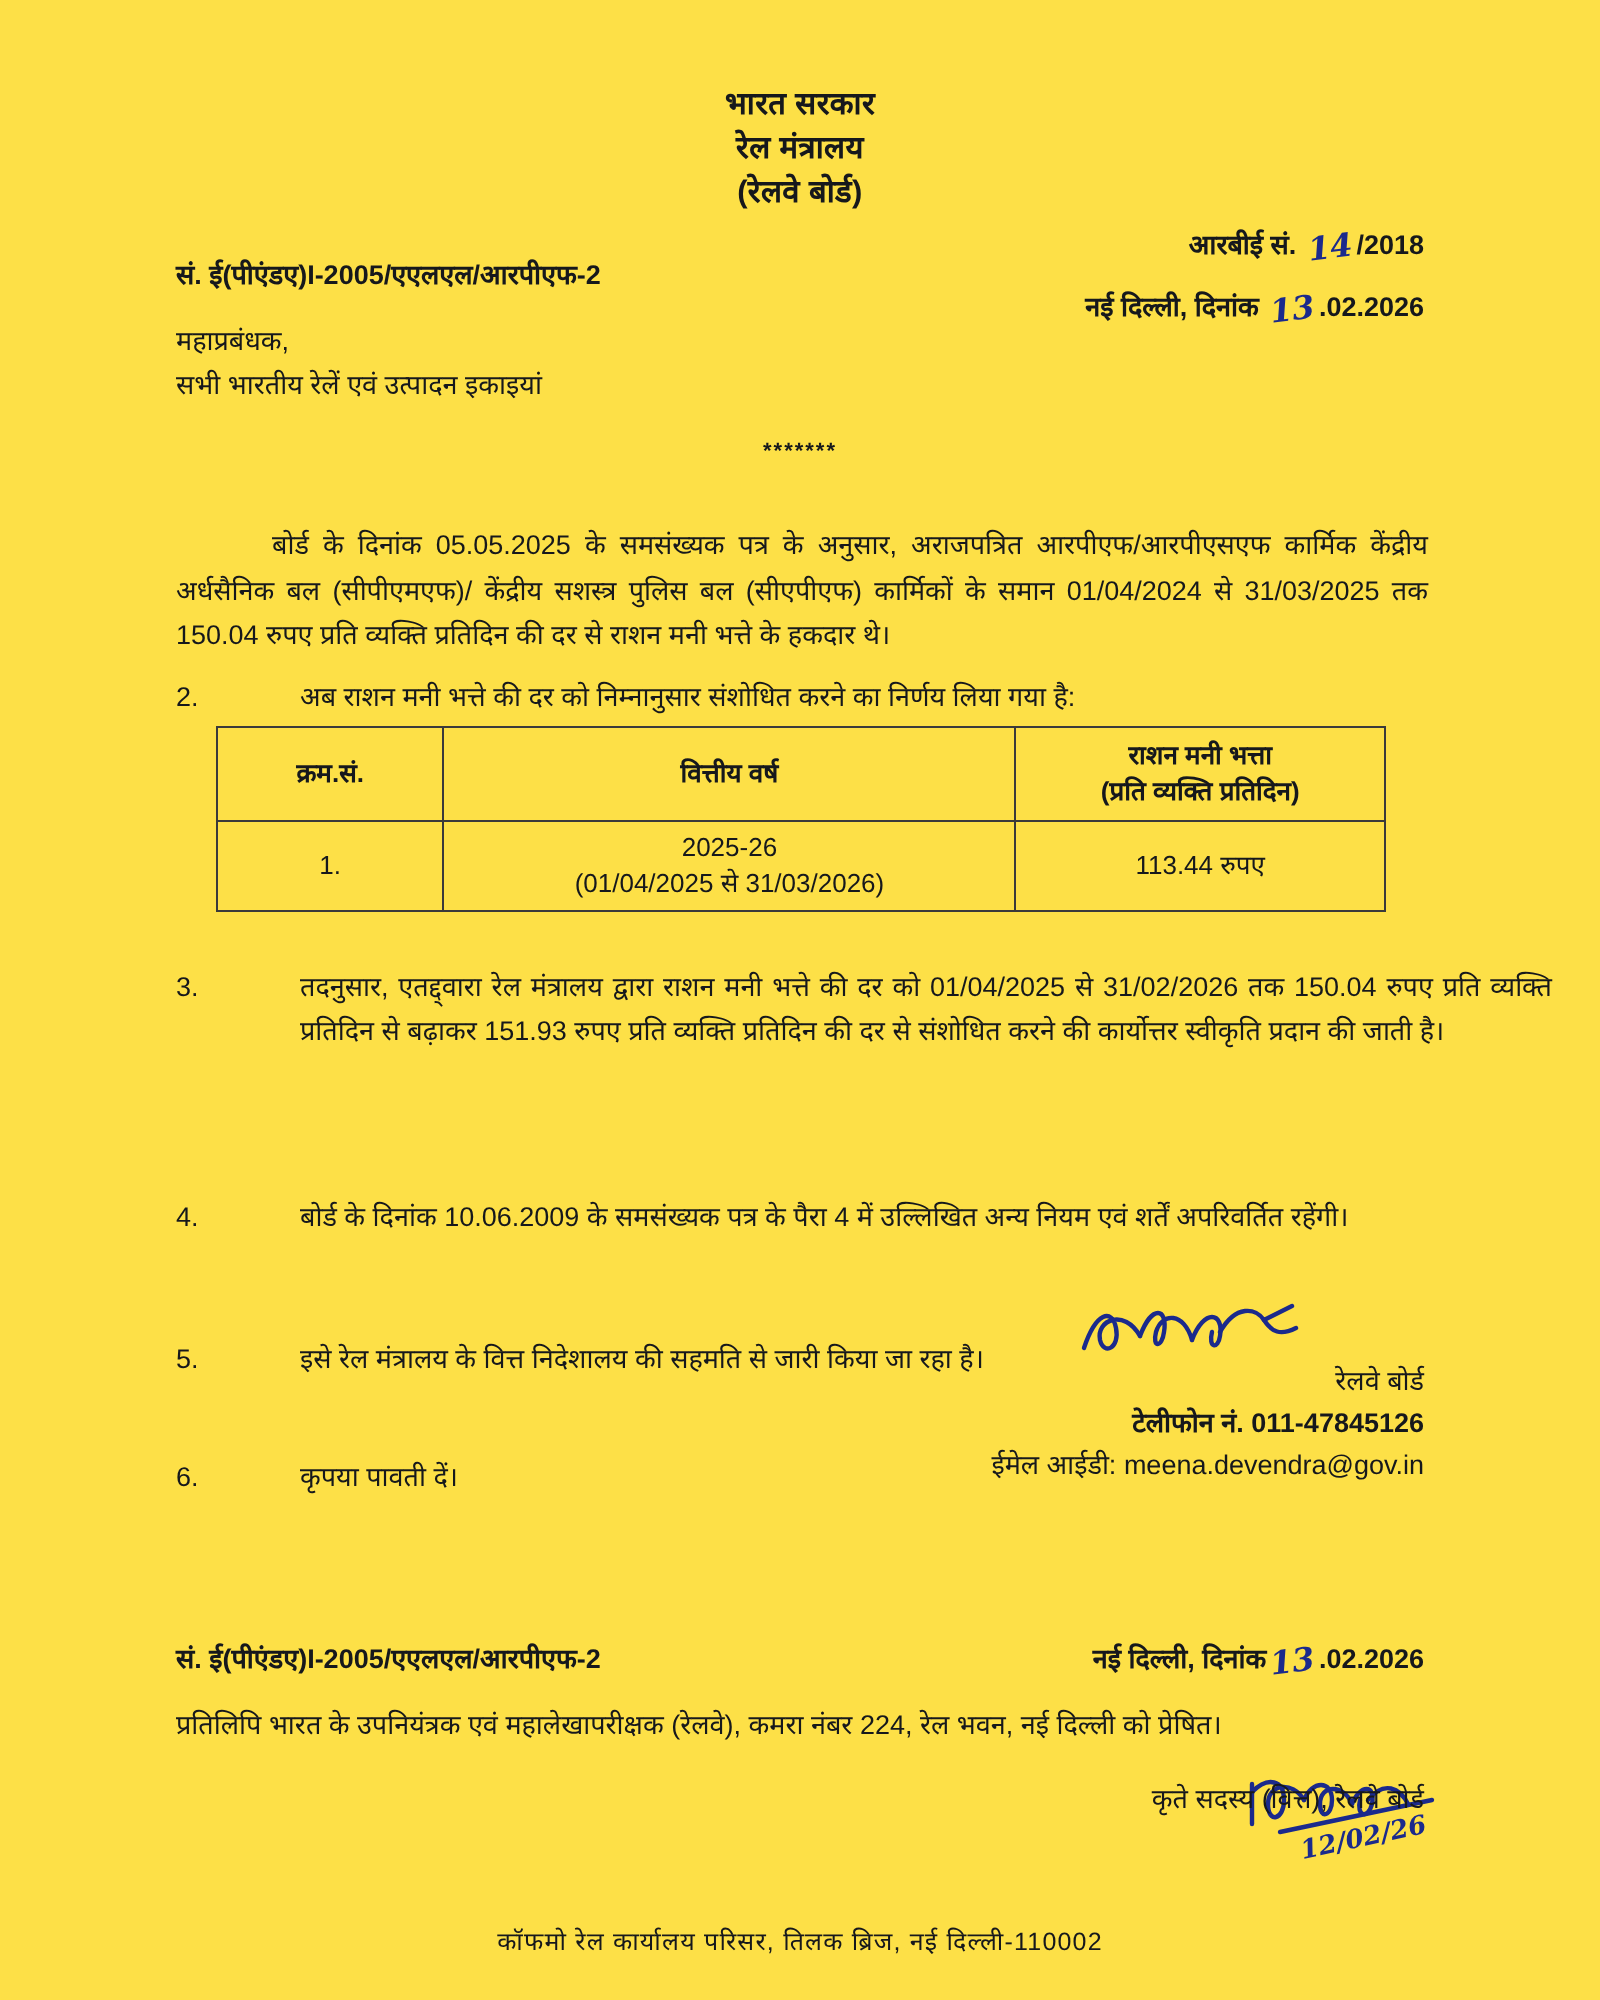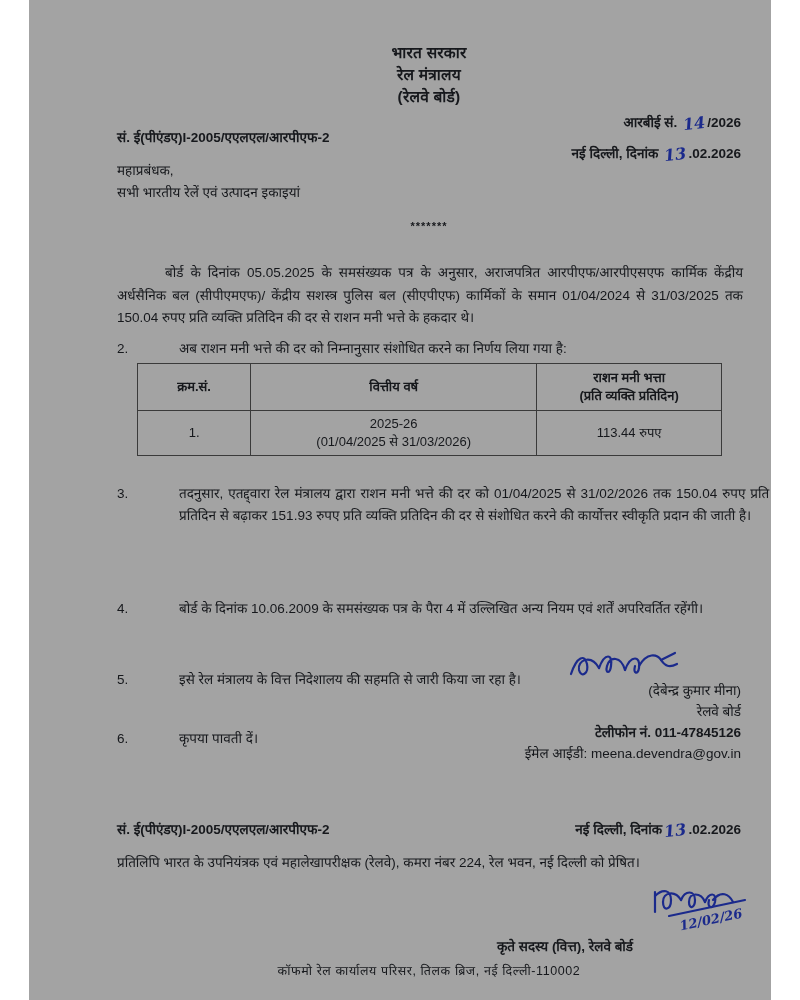--- a/index.html
+++ b/index.html
@@ -2,24 +2,24 @@
 <html><head>
 <meta charset="utf-8">
 <style>
   html, body {
     margin: 0;
     padding: 0;
     background: #ffffff;
   }
   .page {
     position: relative;
-    width: 742px;
+    width: 800px;
     height: 1000px;
     margin: 0 auto;
-    background: #a3a3a3;
+    background: #fde047;
     font-family: "Liberation Sans", sans-serif;
     color: #16181c;
     overflow: hidden;
   }
 
   
   .letterhead {
     position: absolute;
     top: 42px;
     left: 0;
@@ -213,26 +213,26 @@
     left: 650px;
     font-family: "DejaVu Serif", serif;
     font-style: italic;
     font-weight: 700;
     font-size: 13px;
     color: #1b2a8c;
     transform: rotate(-12deg);
   }
   .sig2-label {
     position: absolute;
-    top: 937px;
+    top: 890px;
     left: 360px;
     width: 352px;
-    text-align: center;
-    font-size: 13.5px;
-    font-weight: 700;
+    text-align: right;
+    font-size: 13.5px;
+    font-weight: 400;
   }
 
   
   .page-footer {
     position: absolute;
     top: 962px;
     left: 0;
     width: 800px;
     text-align: center;
     font-size: 12.5px;
@@ -248,21 +248,21 @@
     <div>भारत सरकार</div>
     <div>रेल मंत्रालय</div>
     <div>(रेलवे बोर्ड)</div>
   </div>
 
   <div class="ref-row">
     <div class="ref-left">सं. ई(पीएंडए)I-2005/एएलएल/आरपीएफ-2</div>
     <div class="ref-right">
       <div>
         <span>आरबीई सं.</span>
-        <span class="hw">14</span><span>/2026</span>
+        <span class="hw">14</span><span>/2018</span>
       </div>
       <div>
         <span>नई दिल्ली, दिनांक</span>
         <span class="hw">13</span><span>.02.2026</span>
       </div>
     </div>
   </div>
 
   <div class="addressee">
     <div>महाप्रबंधक,</div>
@@ -329,21 +329,20 @@
     <svg width="120" height="34" viewBox="0 0 120 34" fill="none" stroke="#1b2a8c" stroke-width="2.2" stroke-linecap="round" stroke-linejoin="round">
       <path d="M6 26 C12 8, 20 6, 22 16 C24 26, 16 30, 14 22 C12 12, 26 6, 34 20"></path>
       <path d="M34 20 C40 4, 48 6, 46 18 C45 26, 40 26, 42 18 C45 8, 56 8, 60 22"></path>
       <path d="M60 22 C66 6, 76 8, 74 20 C73 27, 68 26, 70 18"></path>
       <path d="M74 18 C82 4, 92 6, 96 12 L110 5"></path>
       <path d="M96 12 C100 18, 104 20, 112 16"></path>
     </svg>
   </div>
 
   <div class="sig-block">
-    <div>(देबेन्द्र कुमार मीना)</div>
     <div>रेलवे बोर्ड</div>
     <div class="line-b">टेलीफोन नं. 011-47845126</div>
     <div>ईमेल आईडी: meena.devendra@gov.in</div>
   </div>
 
   <div class="foot-ref">
     <div class="foot-ref-left">सं. ई(पीएंडए)I-2005/एएलएल/आरपीएफ-2</div>
     <div class="foot-ref-right">
       <span>नई दिल्ली, दिनांक</span><span class="hw">13</span><span>.02.2026</span>
     </div>

